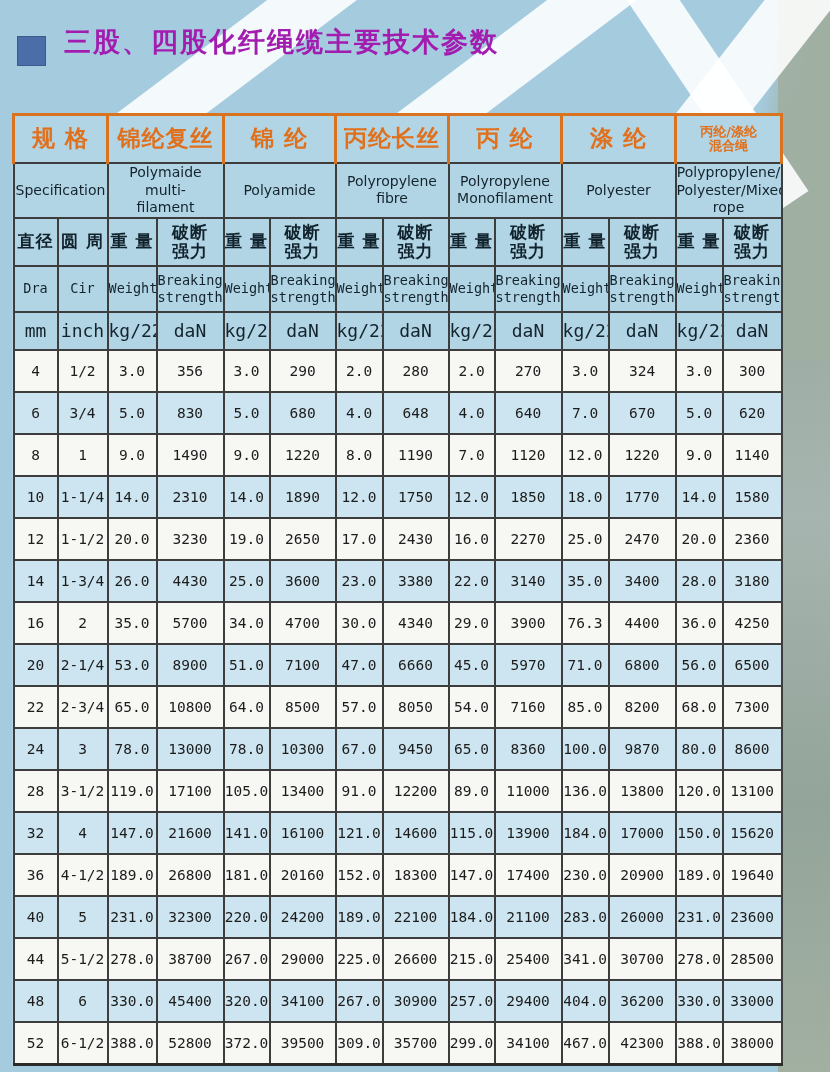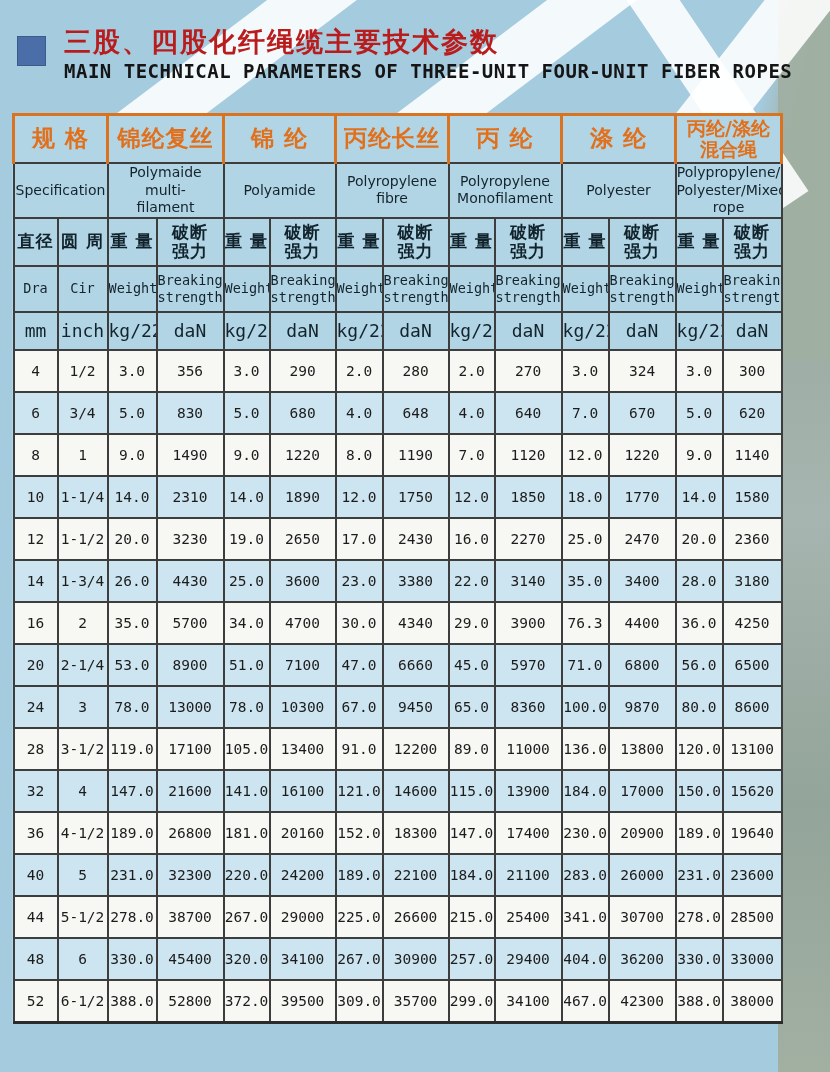--- a/index.html
+++ b/index.html
@@ -21,40 +21,40 @@
   }
   .right-top-wedge{
     position:absolute;right:0;top:0;width:150px;height:360px;z-index:1;
     background:linear-gradient(102deg,rgba(159,176,163,0) 45%,#9fb0a3 62%);
   }
   
   .header-block{position:absolute;left:17px;top:28px;z-index:3;display:flex;align-items:flex-start;}
   .title-square{width:27px;height:28px;margin-top:8px;background:#4b6ea9;border:1px solid #3c5a8a;}
   .titles{margin-left:18px;}
   .title-cn{
-    font-size:27px;font-weight:bold;color:#b91c1c;letter-spacing:2px;line-height:1.05;
+    font-size:27px;font-weight:bold;color:#a21caf;letter-spacing:2px;line-height:1.05;
   }
   .title-en{
     font-family:"DejaVu Sans Mono",monospace;
     font-size:19px;font-weight:bold;color:#151515;letter-spacing:.5px;margin-top:4px;
   }
   
   table{
     position:absolute;left:12px;top:113px;width:768px;z-index:3;
     border-collapse:collapse;table-layout:fixed;background:#b2d5e5;
   }
   th,td{
     border:2px solid #3d3d3d;text-align:center;vertical-align:middle;
     padding:0;white-space:pre-line;overflow:hidden;
   }
   .row-a th{
     border:3px solid #d9731f;border-bottom:2px solid #3d3d3d;
     color:#e0701c;font-weight:bold;font-size:23px;letter-spacing:1px;line-height:1.1;height:46px;
   }
-  .row-a th.two-line{font-size:19px;letter-spacing:0;}
+  .row-a th.two-line{font-size:13px;letter-spacing:0;}
   .row-b th{height:52px;font-size:14px;font-weight:normal;color:#14242e;line-height:1.25;}
   .row-c th{height:46px;font-size:17px;font-weight:bold;color:#10222c;line-height:1.1;letter-spacing:1px;margin-left:25px;}
   .row-d th{height:44px;font-size:13.5px;font-weight:normal;color:#14242e;font-family:"DejaVu Sans Mono",monospace;line-height:1.2;}
   .row-e th{height:36px;font-size:18px;font-weight:normal;color:#14242e;font-family:"DejaVu Sans Mono",monospace;}
   tbody td{
     height:40px;font-family:"DejaVu Sans Mono",monospace;font-size:14.5px;color:#1c1c1c;
   }
   tbody tr.plain td{background:#f7f8f4;}
   tbody tr.shaded td{background:#cde5f0;}
   tbody tr:last-child td{border-bottom:3px solid #2b2b2b;}
@@ -66,21 +66,20 @@
 <div class="right-top-wedge"></div>
 <div class="stripe" id="s1"></div>
 <div class="stripe" id="s2"></div>
 <div class="stripe" id="s3"></div>
 <div class="stripe" id="s4"></div>
 
 <div class="header-block">
   <div class="title-square"></div>
   <div class="titles">
     <div class="title-cn">三股、四股化纤绳缆主要技术参数</div>
-    <div class="title-en">MAIN TECHNICAL PARAMETERS OF THREE-UNIT FOUR-UNIT FIBER ROPES</div>
   </div>
 </div>
 
 <table>
   <colgroup>
     <col style="width:44px">
       <col style="width:50px">
     <col style="width:49px">
       <col style="width:67px">
     <col style="width:46px">
@@ -302,20 +301,36 @@
         <td>7100</td>
         <td>47.0</td>
         <td>6660</td>
         <td>45.0</td>
         <td>5970</td>
         <td>71.0</td>
         <td>6800</td>
         <td>56.0</td>
         <td>6500</td>
       </tr>
+      <tr class="plain">
+        <td>22</td>
+        <td>2-3/4</td>
+        <td>65.0</td>
+        <td>10800</td>
+        <td>64.0</td>
+        <td>8500</td>
+        <td>57.0</td>
+        <td>8050</td>
+        <td>54.0</td>
+        <td>7160</td>
+        <td>85.0</td>
+        <td>8200</td>
+        <td>68.0</td>
+        <td>7300</td>
+      </tr>
       <tr class="shaded">
         <td>24</td>
         <td>3</td>
         <td>78.0</td>
         <td>13000</td>
         <td>78.0</td>
         <td>10300</td>
         <td>67.0</td>
         <td>9450</td>
         <td>65.0</td>

